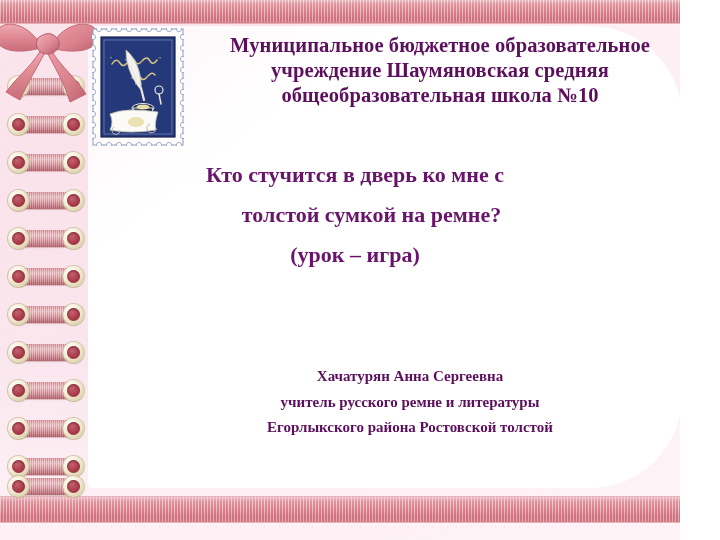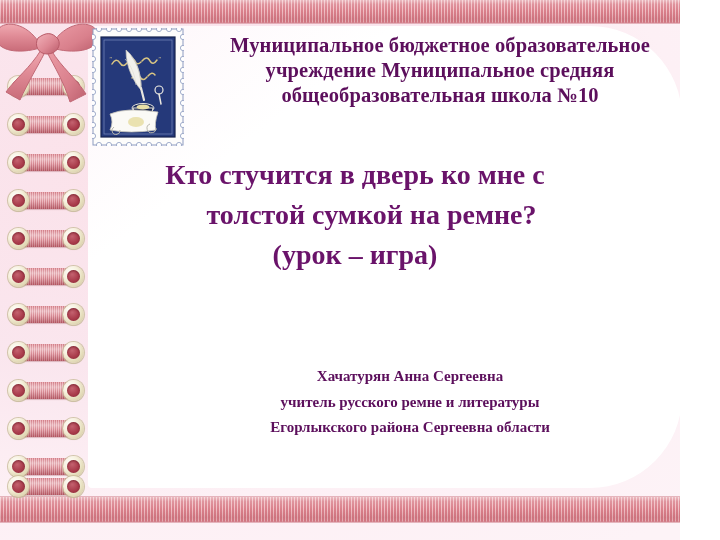--- a/index.html
+++ b/index.html
@@ -171,21 +171,21 @@
 
   .main-title {
     position: absolute;
     left: 110px;
     top: 155px;
     width: 490px;
     text-align: center;
     font-family: "Liberation Serif", serif;
     font-weight: bold;
     color: #6a136a;
-    font-size: 28px;
+    font-size: 22px;
     line-height: 40px;
   }
   .main-title .l1 { display: block; }
   .main-title .l2 { display: block; text-align: center; padding-left: 4px; margin-left: 29px; }
   .main-title .l3 { display: block; }
 
   .author-block {
     position: absolute;
     left: 150px;
     top: 364px;
@@ -390,29 +390,29 @@
       <path d="M58 96 a4.5 4.5 0 1 0 6 4" fill="none" stroke="#b9b7ad" stroke-width="1"></path>
       <ellipse cx="44" cy="94" rx="8" ry="5" fill="#e8dfa8" opacity=".9"></ellipse>
 
       <circle cx="67" cy="62" r="4" fill="none" stroke="#eae8e0" stroke-width="1.2"></circle>
       <path d="M67 66 L 69 76" stroke="#eae8e0" stroke-width="1.5" stroke-linecap="round"></path>
     </svg>
   </div>
 
   <div class="org-title">
     <div>Муниципальное бюджетное образовательное</div>
-    <div>учреждение Муниципальное средняя</div>
+    <div>учреждение Шаумяновская средняя</div>
     <div>общеобразовательная школа №10</div>
   </div>
 
   <div class="main-title">
     <span class="l1">Кто стучится в дверь ко мне с</span>
     <span class="l2">толстой сумкой на ремне?</span>
     <span class="l3">(урок – игра)</span>
   </div>
 
   <div class="author-block">
     <span>Хачатурян  Анна Сергеевна</span>
     <span>учитель русского ремне  и литературы</span>
-    <span>Егорлыкского района Сергеевна области</span>
+    <span>Егорлыкского района Ростовской толстой</span>
   </div>
 
 </div>
 
 </body></html>

